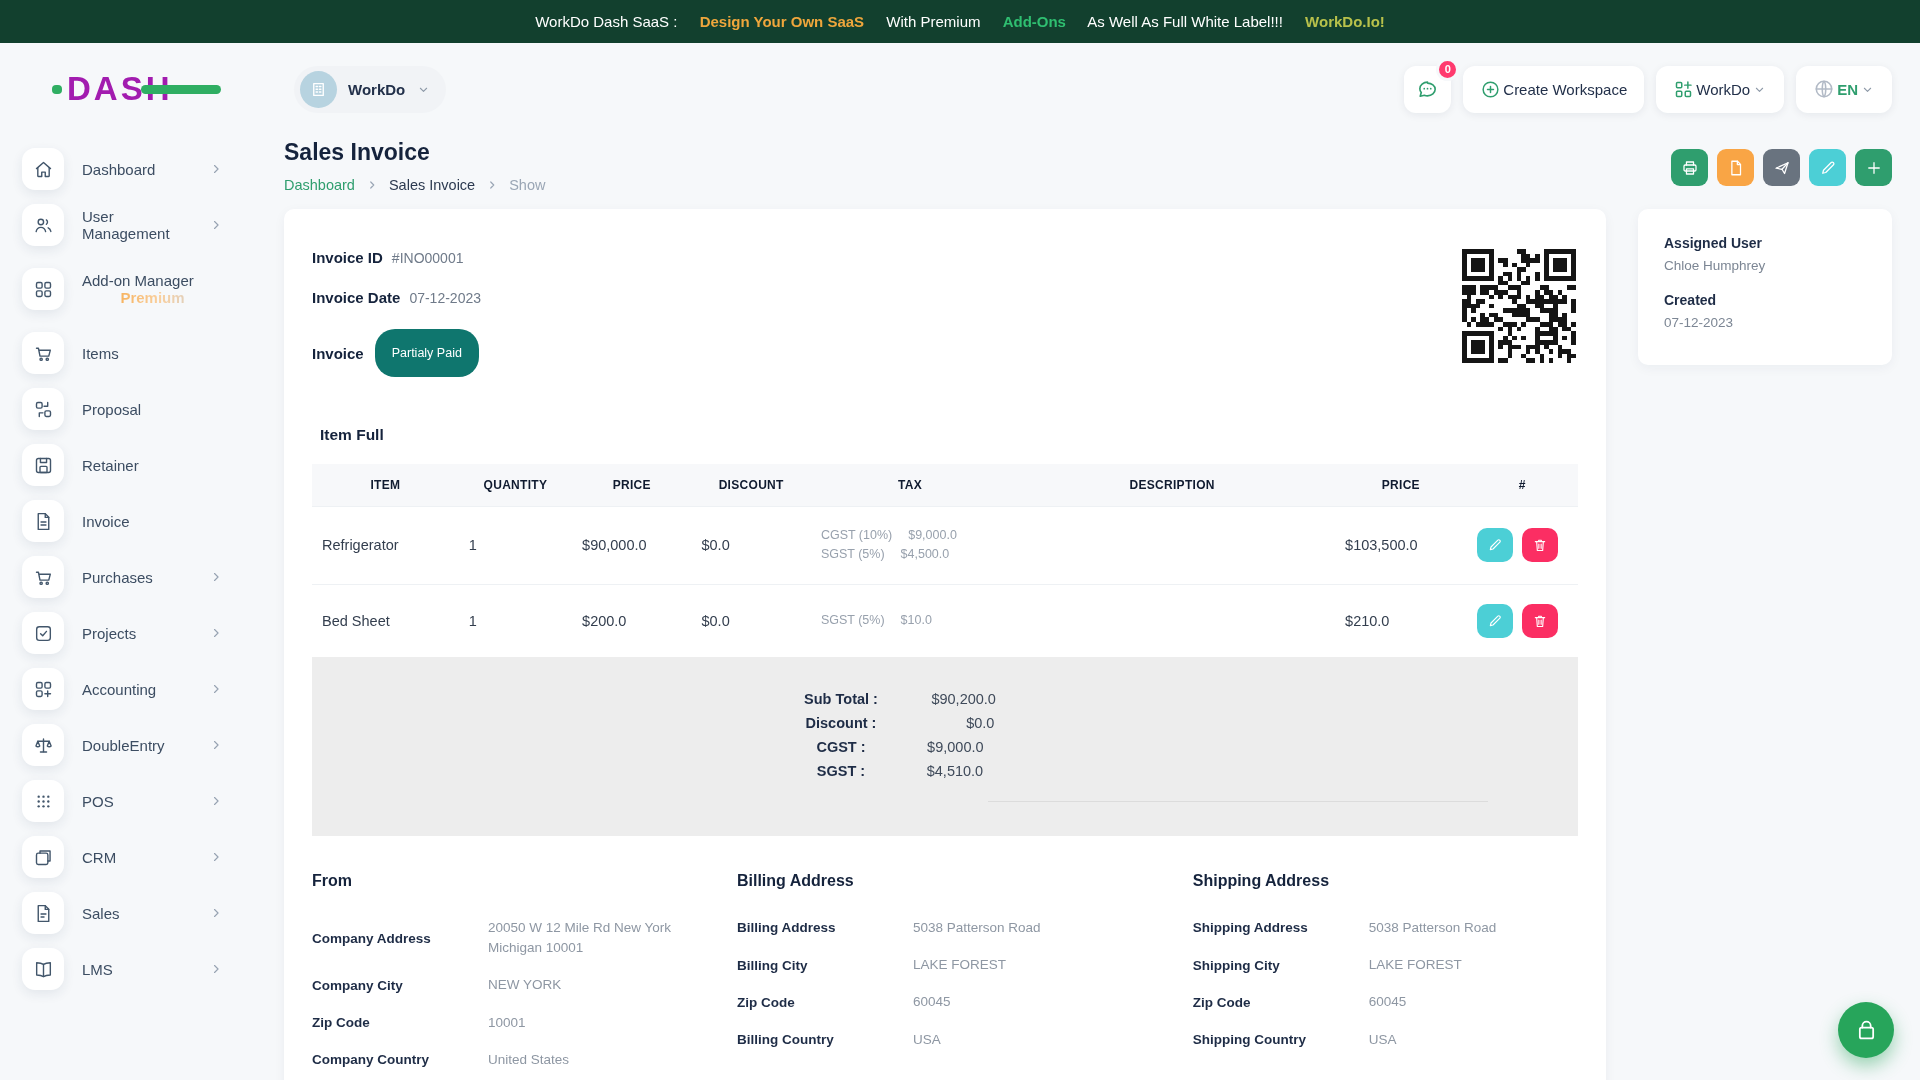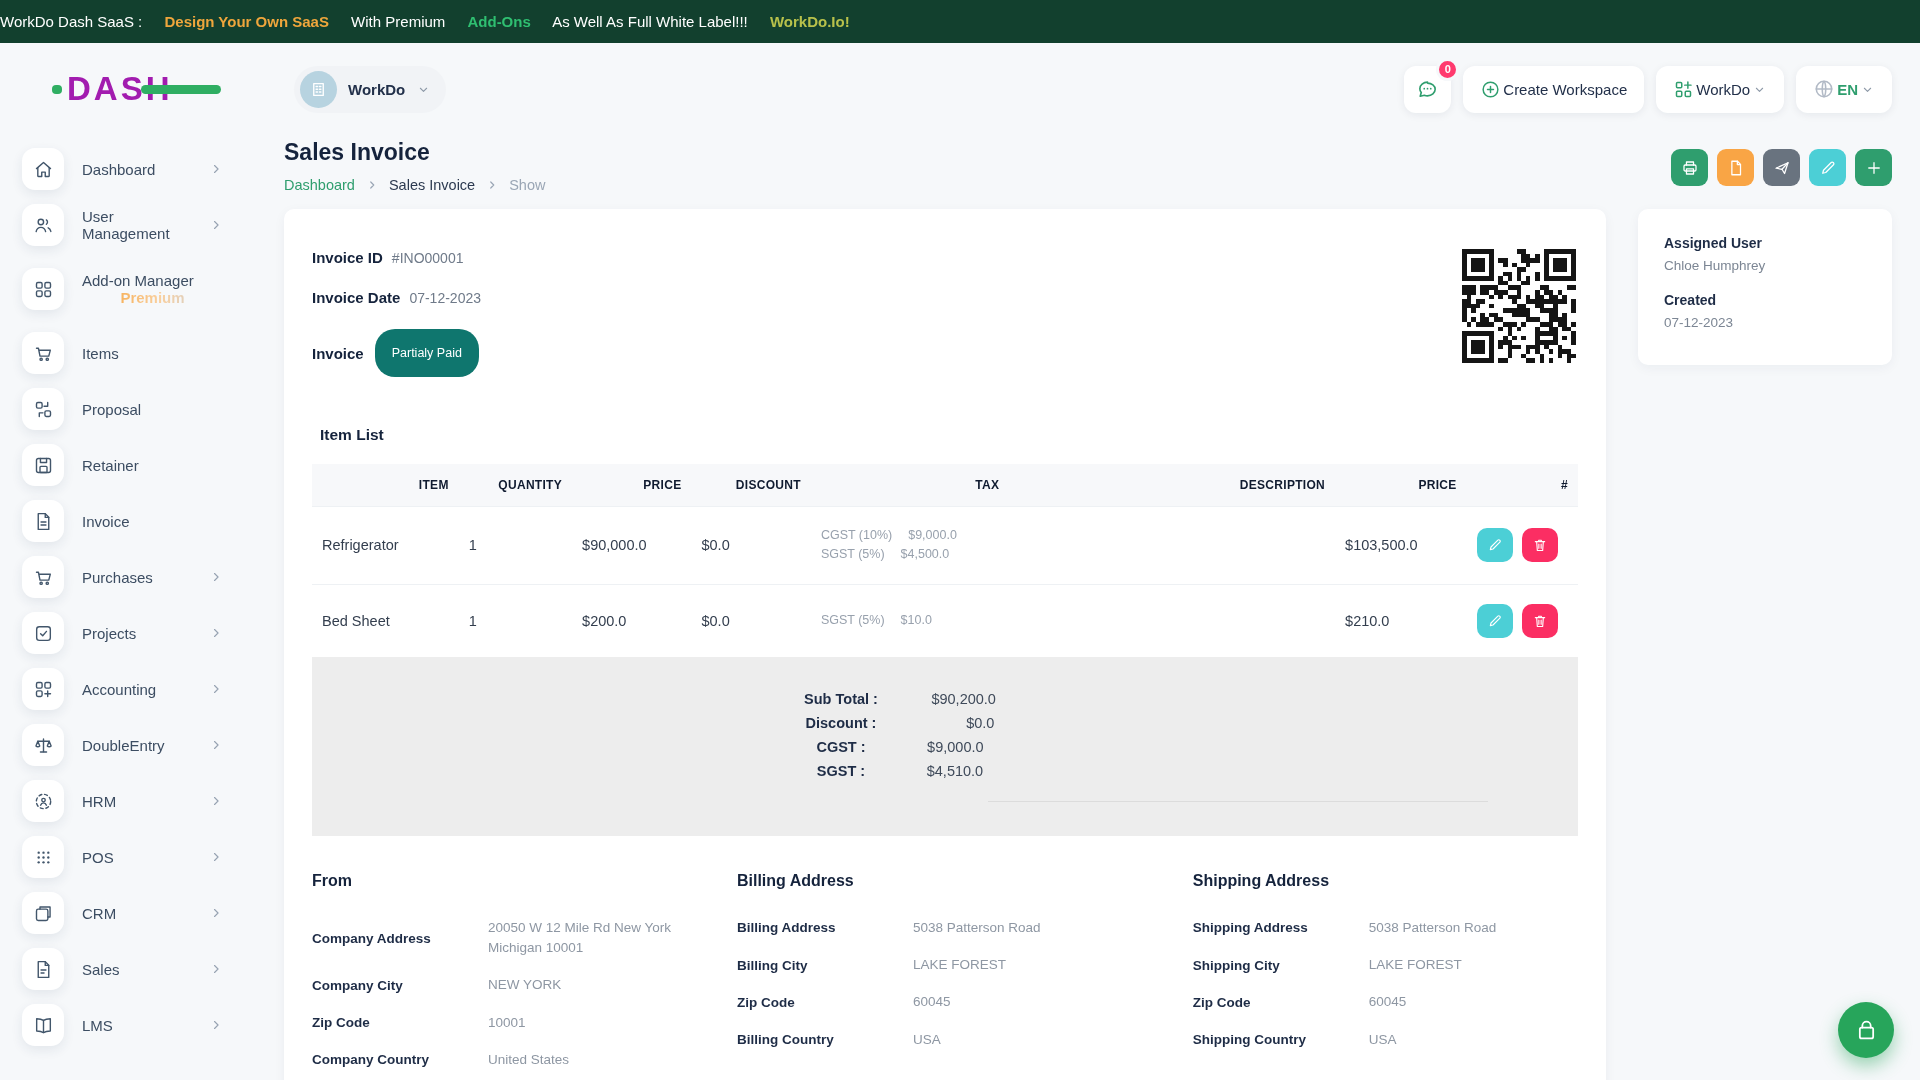--- a/index.html
+++ b/index.html
@@ -11,21 +11,21 @@
   html,body{margin:0;padding:0}
   body{
     width:1920px;height:1080px;overflow:hidden;position:relative;
     background:#f6f8fa;font-family:"Liberation Sans","DejaVu Sans",sans-serif;
     -webkit-font-smoothing:antialiased;
   }
   svg{display:block}
   .ic svg{width:100%;height:100%;fill:none;stroke:currentColor;stroke-width:1.7;stroke-linecap:round;stroke-linejoin:round}
 
   
-  .banner{height:43px;background:var(--bannerBg);color:#fff;display:flex;align-items:center;font-size:15px;gap:18px;white-space:pre}
+  .banner{height:43px;background:var(--bannerBg);color:#fff;display:flex;align-items:center;justify-content:center;font-size:15px;gap:18px;white-space:pre}
   .banner .hl-orange{color:#efa63c;font-weight:700}
   .banner .hl-green{color:#2fbf71;font-weight:700}
   .banner .hl-link{color:#b8c14b;font-weight:700}
 
   
   .topbar{height:92px;display:flex;align-items:center;padding:0 28px 0 67px}
   .logo{width:227px}
   .logo-text{position:relative;display:inline-block;font-weight:800;font-size:33px;letter-spacing:3px;color:#a21caf}
   .logo-text::before{content:"";position:absolute;left:-15px;top:15px;width:10px;height:9px;border-radius:4px;background:#2fae62}
   .logo-text::after{content:"";position:absolute;right:-48px;top:15px;width:80px;height:9px;border-radius:5px;background:#2fae62}
@@ -77,21 +77,21 @@
   .inv-top{display:flex;justify-content:space-between;align-items:flex-start}
   .meta-row{margin-bottom:23px;display:flex;align-items:center}
   .meta-label{font-size:15px;font-weight:700;color:var(--navy)}
   .meta-val{font-size:14px;color:#6f7a89;margin-left:9px}
   .status-pill{margin-left:11px;background:#0f766e;color:#fff;font-size:12.5px;font-weight:500;padding:17px 17px;border-radius:20px}
   .qr-box{width:114px;height:114px;margin-right:2px}
   .qr-box svg{width:100%;height:100%}
 
   .item-list-title{font-size:15.5px;font-weight:700;color:var(--navy);margin:26px 0 20px;padding-left:8px}
   table.items{width:100%;border-collapse:collapse;table-layout:fixed}
-  table.items thead th{background:#f7f8fa;text-align:right;font-size:12px;letter-spacing:.3px;color:#101b30;padding:14px 10px;font-weight:700}
+  table.items thead th{background:#f7f8fa;text-align:center;font-size:12px;letter-spacing:.3px;color:#101b30;padding:14px 10px;font-weight:700}
   table.items tbody td{padding:19px 10px;font-size:14.5px;color:#333e4e;border-top:1px solid #eef1f4;vertical-align:middle}
   .tax-line{display:flex;gap:16px;font-size:12.5px;color:#98a1ad;line-height:1.55}
   .row-acts{display:flex;gap:9px}
   .row-btn{width:36px;height:34px;border:0;border-radius:10px;display:flex;align-items:center;justify-content:center;color:#fff;cursor:pointer}
   .row-btn.edit{background:var(--cyan)}
   .row-btn.del{background:var(--pink)}
   .row-btn .ic{width:16px;height:16px}
 
   .summary{background:#ededed;padding:26px 90px 34px 0}
   .sum-row{display:flex;justify-content:center;align-items:center;margin:8px 0;font-size:14.5px}
@@ -355,37 +355,20 @@
           <svg viewBox="0 0 24 24" fill="none" stroke="currentColor" stroke-width="1.7" stroke-linecap="round" stroke-linejoin="round">
             <path d="M12 4.5V19"></path>
             <path d="M5.5 7.2h13"></path>
             <path d="M5.5 7.2 3.4 12.5a2.8 2.8 0 0 0 4.3 0z"></path>
             <path d="M18.5 7.2l-2.1 5.3a2.8 2.8 0 0 0 4.3 0z"></path>
             <path d="M8.5 19.5h7"></path>
           </svg>
         </span>
        <span class="sb-txt">
           <span class="sb-label">DoubleEntry</span>
-        </span>
-       <span class="sb-chev">
-          <svg viewBox="0 0 24 24" fill="none" stroke="currentColor" stroke-width="1.7" stroke-linecap="round" stroke-linejoin="round">
-            <path d="M9.5 6l6 6-6 6"></path>
-          </svg>
-        </span>
-     </div>
-      <div class="sb-item ">
-       <span class="sb-ic">
-          <svg viewBox="0 0 24 24" fill="none" stroke="currentColor" stroke-width="1.7" stroke-linecap="round" stroke-linejoin="round">
-            <circle cx="12" cy="12" r="8.2" stroke-dasharray="3.4 3.2"></circle>
-            <circle cx="12" cy="10.4" r="2"></circle>
-            <path d="M8.7 16.2c.6-1.7 1.9-2.6 3.3-2.6s2.7.9 3.3 2.6"></path>
-          </svg>
-        </span>
-       <span class="sb-txt">
-          <span class="sb-label">HRM</span>
         </span>
        <span class="sb-chev">
           <svg viewBox="0 0 24 24" fill="none" stroke="currentColor" stroke-width="1.7" stroke-linecap="round" stroke-linejoin="round">
             <path d="M9.5 6l6 6-6 6"></path>
           </svg>
         </span>
      </div>
       <div class="sb-item ">
        <span class="sb-ic">
           <svg viewBox="0 0 24 24" fill="none" stroke="currentColor" stroke-width="1.7" stroke-linecap="round" stroke-linejoin="round">
@@ -850,21 +833,21 @@
                   <rect x="14" y="24" width="1" height="1"></rect>
                   <rect x="15" y="24" width="1" height="1"></rect>
                   <rect x="17" y="24" width="1" height="1"></rect>
                   <rect x="19" y="24" width="1" height="1"></rect>
                   <rect x="23" y="24" width="1" height="1"></rect>
                 </g>
               </svg>
             </div>
         </div>
 
-        <div class="item-list-title">Item List</div>
+        <div class="item-list-title">Item Full</div>
 
         <table class="items">
           <colgroup>
             <col style="width:145px">
               <col style="width:112px">
               <col style="width:118px">
               <col style="width:118px">
             <col style="width:196px">
               <col style="width:322px">
               <col style="width:130px">

